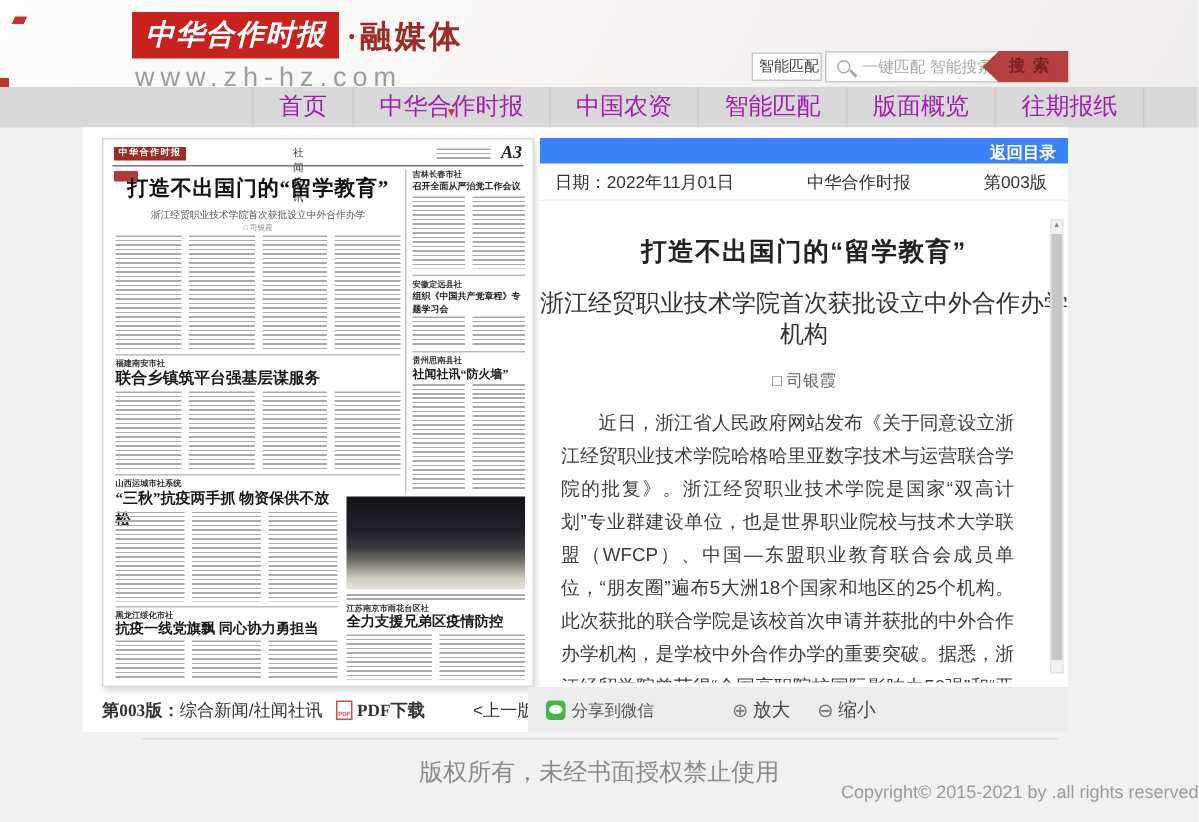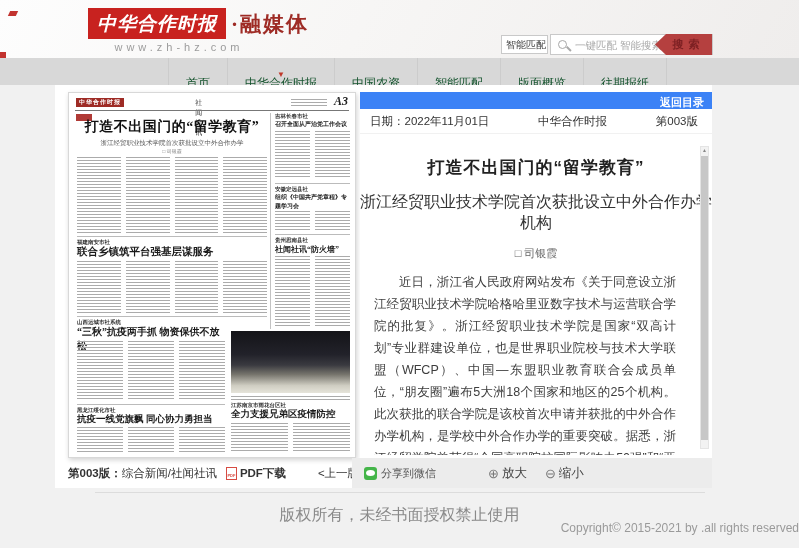--- a/index.html
+++ b/index.html
@@ -11,39 +11,39 @@
          background:linear-gradient(118deg,#fdfdfd 0%,#f7f6f5 45%,#efedec 100%); }
   .mark1 { position:absolute; left:9px; top:11px; width:8px; height:5px; background:#c2332f; transform:skewX(-25deg); }
   .mark2 { position:absolute; left:0px; top:52px; width:6px; height:6px; background:#c2332f; }
   .logo-row { position:absolute; left:88px; top:8px; display:flex; align-items:center; }
   .logo-box { background:#c8221f; color:#fff; height:31px; line-height:31px; padding:0 9px;
               font-family:"Liberation Serif","DejaVu Serif",serif; font-weight:700; font-style:italic;
               font-size:19px; letter-spacing:1px; }
   .logo-suffix { color:#9e2b25; font-family:"Liberation Serif","DejaVu Serif",serif;
                  font-weight:700; font-size:21px; margin-left:5px; letter-spacing:2px; }
   .site-url { position:absolute; left:84px; top:41px; width:190px; text-align:center;
-              color:#9c9c9c; font-size:11px; letter-spacing:4px; }
+              color:#9c9c9c; font-size:18px; letter-spacing:4px; }
   .filter-select { position:absolute; left:501px; top:35px; width:47px; height:19px; background:#fff;
                    border:1px solid #c9c9c9; font-size:10px; color:#444; line-height:17px; padding-left:4px; cursor:pointer; }
   .filter-select .chev { position:absolute; right:3px; top:0; font-size:8px; color:#777; }
   .search-box { position:absolute; left:550px; top:34px; width:163px; height:21px; background:#fff;
                 border:1px solid #c9c9c9; display:flex; align-items:center; padding-left:24px; }
   .mag { position:absolute; left:7px; top:5px; width:9px; height:9px; border:1.5px solid #a8a8a8; border-radius:50%; }
   .mag::after { content:""; position:absolute; left:7px; top:7px; width:6px; height:1.5px; background:#a8a8a8; transform:rotate(45deg); }
   .search-box input { border:0; outline:0; font-size:10.5px; color:#333; width:110px; background:transparent; }
   .search-box input::placeholder { color:#a9a9a9; }
   .search-btn { position:absolute; left:655px; top:34px; width:57px; height:21px; background:#b5403f;
                 clip-path:polygon(0 50%,11px 0,100% 0,100% 100%,11px 100%);
                 color:#7d2023; font-weight:700; font-size:11px; letter-spacing:5px;
                 text-align:center; line-height:21px; padding-left:10px; cursor:pointer; }
 
   
   .nav { position:absolute; left:0; top:58px; width:799px; height:27px; background:#d8d8d8;
          display:flex; padding-left:168px; }
-  .nav-item { position:relative; padding:12px 17px; line-height:27px; font-size:12px; color:#14532d;
+  .nav-item { position:relative; padding:0 17px; line-height:27px; font-size:16px; color:#a21caf;
               border-left:1px solid #cccccc; cursor:pointer; white-space:nowrap; }
   .nav-item:last-child { border-right:1px solid #cccccc; }
   .nav-item.active::after { content:"▼"; position:absolute; left:50%; transform:translateX(-50%);
                             bottom:-3px; font-size:8px; color:#c0392b; }
 
   
   .container { position:absolute; left:55px; top:85px; width:657px; height:403px; background:#fff; }
 
   
   .paper { position:absolute; left:13px; top:7px; width:288px; height:366px; background:#fff;
@@ -87,21 +87,21 @@
   .a-author { margin-top:12px; text-align:center; font-size:11px; color:#666; }
   .para { margin:10px 36px 0 14px; font-size:12.5px; line-height:22px; color:#3d3d3d;
           text-indent:2em; text-align:justify; }
   .sbar { position:absolute; top:12px; right:3px; bottom:6px; width:9px; background:#f2f2f2; border:1px solid #e4e4e4; }
   .sarrow { position:absolute; top:0px; left:1px; font-size:5px; color:#888; }
   .sthumb { position:absolute; top:9px; left:0; right:0; bottom:8px; background:#c7c7c7; cursor:pointer; }
 
   
   .left-strip { position:absolute; left:13px; top:376px; height:24px; display:flex; align-items:center;
                 font-size:11.5px; color:#333; white-space:nowrap; }
-  .bold { font-weight:700; }
+  .bold { font-weight:700;font-family:Liberation Serif, serif; }
   .pdf-icon { width:11px; height:13px; background:#fff; border:1px solid #d64b42; margin:0 3px 0 9px; position:relative; }
   .pdf-icon::after { content:"PDF"; position:absolute; left:0; right:0; bottom:1px; text-align:center;
                      font-size:4px; font-weight:700; color:#d64b42; }
   .pager { margin-left:32px; display:flex; gap:8px; }
   .pager span { cursor:pointer; }
   .share-bar { position:absolute; left:297px; top:373px; width:360px; height:30px; background:#ececec;
                display:flex; align-items:center; padding-left:12px; font-size:11px; color:#555; }
   .wechat-icon { width:13px; height:13px; background:#44b549; border-radius:3px; margin-right:4px; position:relative; }
   .wechat-icon::after { content:""; position:absolute; left:2px; top:3px; width:9px; height:6px;
                         background:#fff; border-radius:50%; }

